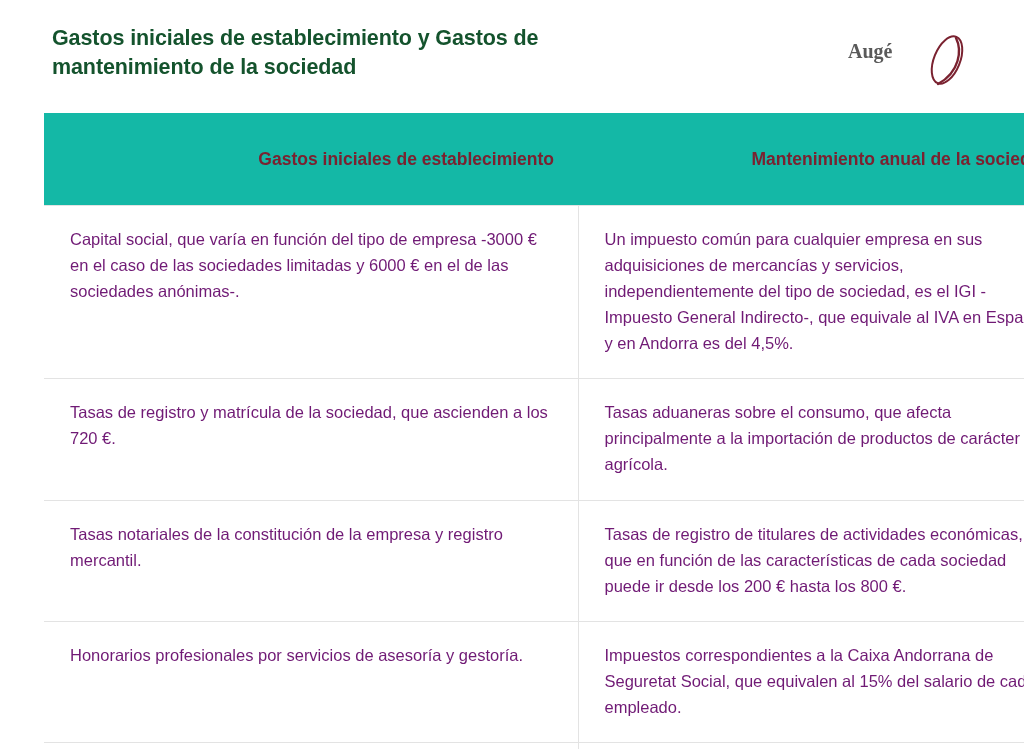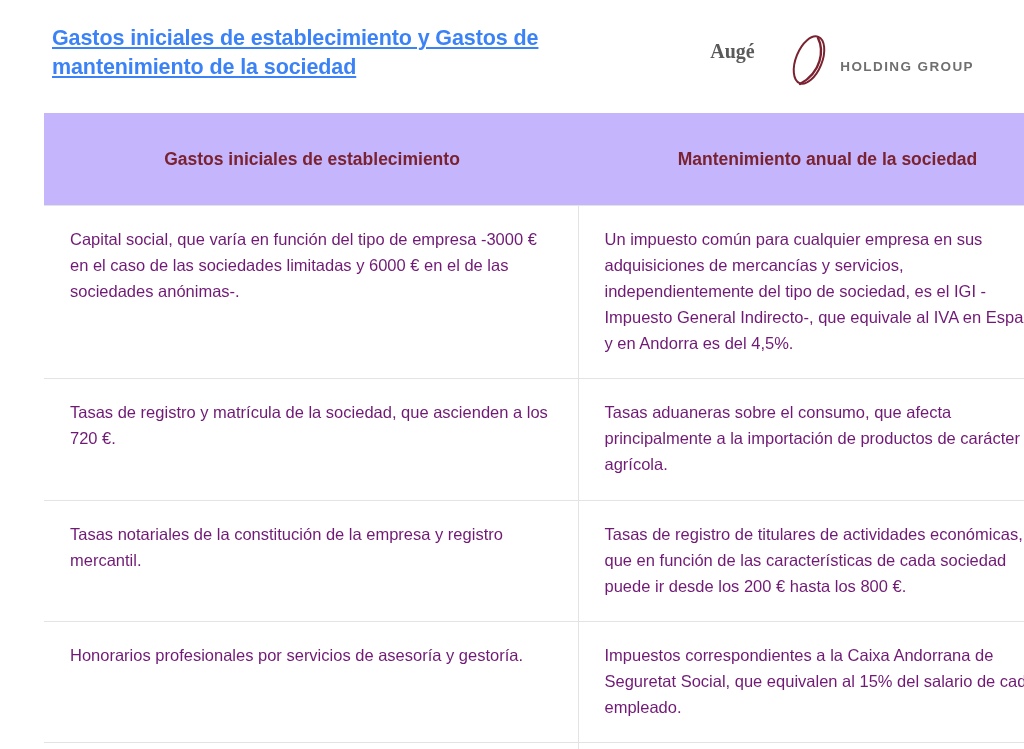--- a/index.html
+++ b/index.html
@@ -29,25 +29,24 @@
     right: 50px;
     height: 64px;
     display: flex;
     align-items: flex-start;
     justify-content: space-between;
   }
   .page-title {
     font-size: 21.5px;
     line-height: 1.35;
     font-weight: bold;
-    color: #3b82f6;
+    color: #14532d;
     letter-spacing: -0.1px;
     max-width: 610px;
     margin: 0;
-    text-decoration: underline;
   }
 
   
   .logo {
     position: relative;
     display: flex;
     align-items: center;
     height: 60px;
     padding-top: 6px;
   }
@@ -88,25 +87,25 @@
     top: 113px;
     left: 44px;
     width: 931px;
   }
   table.cost-table {
     border-collapse: collapse;
     width: 931px;
     table-layout: fixed;
   }
   table.cost-table th {
-    background: #c4b5fd;
+    background: #14b8a6;
     color: #7a2230;
     font-size: 17.5px;
     font-weight: bold;
-    text-align: center;
+    text-align: right;
     padding: 20px 24px 20px 26px;
     border: none;
     vertical-align: middle;
     height: 52px;
   }
   table.cost-table th.col1 { width: 484px; }
   table.cost-table th.col2 { width: 447px; }
   table.cost-table td {
     font-size: 16.5px;
     line-height: 1.58;
@@ -133,21 +132,20 @@
     <h1 class="page-title">Gastos iniciales de establecimiento y Gastos de mantenimiento de la sociedad</h1>
 
     <div class="logo">
       <div class="logo-mark">
         <span class="logo-word">Augé</span>
         <svg class="logo-swirl" viewBox="0 0 46 56">
           <ellipse cx="23" cy="28" rx="13" ry="25" fill="none" stroke="#7a2230" stroke-width="2" transform="rotate(22 23 28)"></ellipse>
           <path d="M32 6 C 38 18, 36 40, 14 52" fill="none" stroke="#7a2230" stroke-width="2.4" stroke-linecap="round"></path>
         </svg>
       </div>
-      <span class="logo-sub">HOLDING GROUP</span>
     </div>
   </div>
 
   <div class="table-wrap">
     <table class="cost-table">
       <thead>
         <tr>
           <th class="col1">Gastos iniciales de establecimiento</th>
           <th class="col2">Mantenimiento anual de la sociedad</th>
         </tr>

